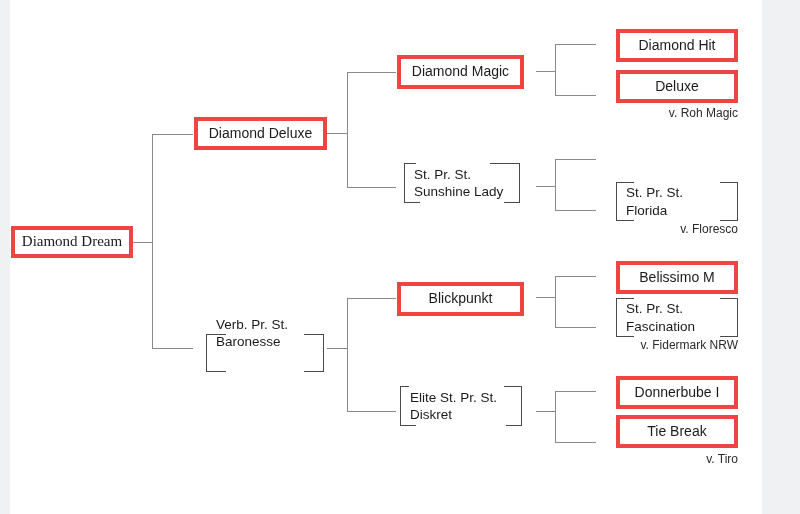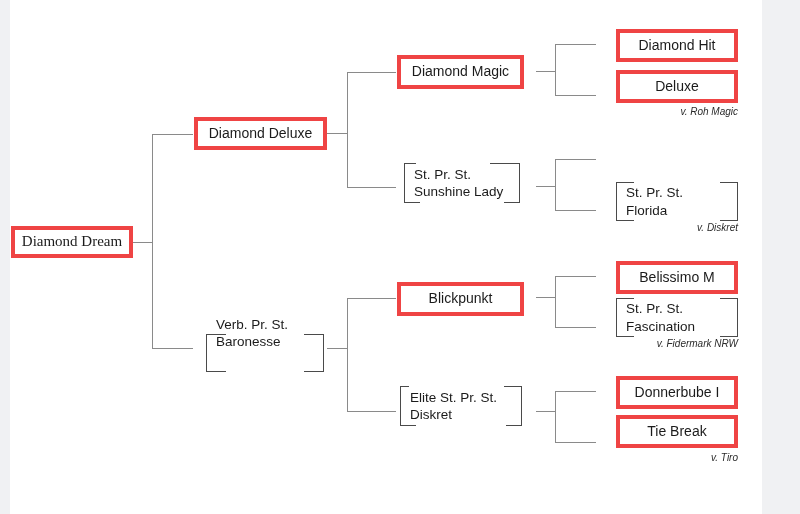--- a/index.html
+++ b/index.html
@@ -93,25 +93,24 @@
   .conn {
     position: absolute;
     background: #8a8a8a;
   }
   .conn.h { height: 1px; }
   .conn.v { width: 1px; }
 
   
   .note {
     position: absolute;
-    font-size: 10px;
+    font-size: 12px;
     color: #2a2a2a;
     text-align: right;
     white-space: nowrap;
-    font-style: italic;
   }
 </style>
 </head>
 <body>
 
 <div id="pedigree-root">
   <div id="canvas"></div>
 
   <div class="conn h" style="left:133px; top:242px; width:19px;"></div>
   <div class="conn v" style="left:152px; top:134px; height:215px;"></div>
@@ -217,21 +216,21 @@
     <span class="line">Florida</span>
   </div>
   <div class="bracket" style="left:616px; top:182px; width:122px; height:39px;">
     <span class="bk-h" style="left:0; top:0; width:18px;"></span>
     <span class="bk-h" style="right:0; top:0; width:18px;"></span>
     <span class="bk-h" style="left:0; bottom:0; width:18px;"></span>
     <span class="bk-h" style="right:0; bottom:0; width:18px;"></span>
     <span class="bk-v" style="left:0; top:0; height:39px;"></span>
     <span class="bk-v" style="right:0; top:0; height:39px;"></span>
   </div>
-  <div class="note" style="left:616px; top:222px; width:122px;">v. Diskret</div>
+  <div class="note" style="left:616px; top:222px; width:122px;">v. Floresco</div>
 
   <div class="node boxed centered" style="left:616px; top:261px; width:122px; height:33px;">
     <span class="line">Belissimo M</span>
   </div>
 
   <div class="node lefty" style="left:616px; top:298px; width:122px; height:39px;">
     <span class="line">St. Pr. St.</span>
     <span class="line">Fascination</span>
   </div>
   <div class="bracket" style="left:616px; top:298px; width:122px; height:39px;">

